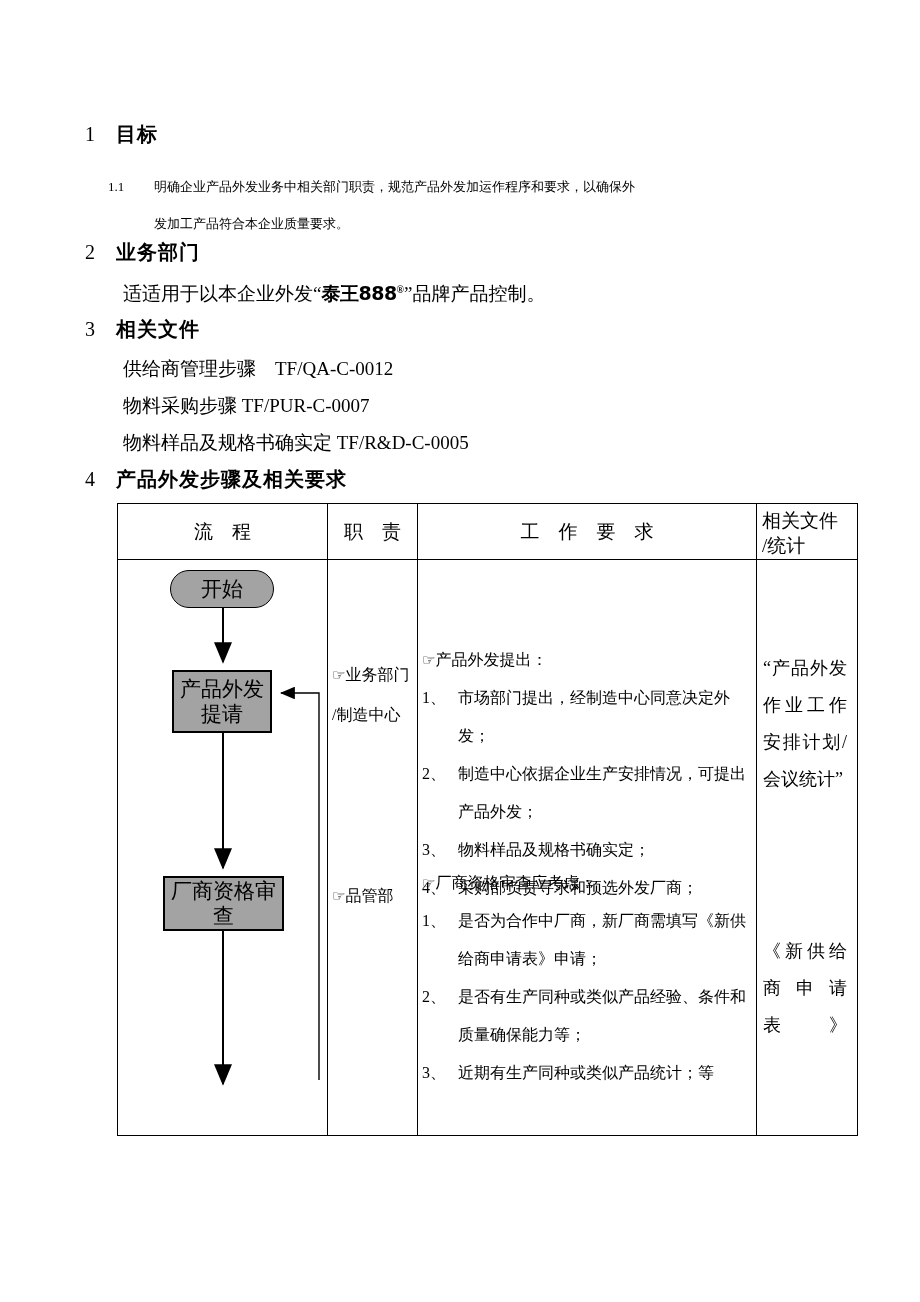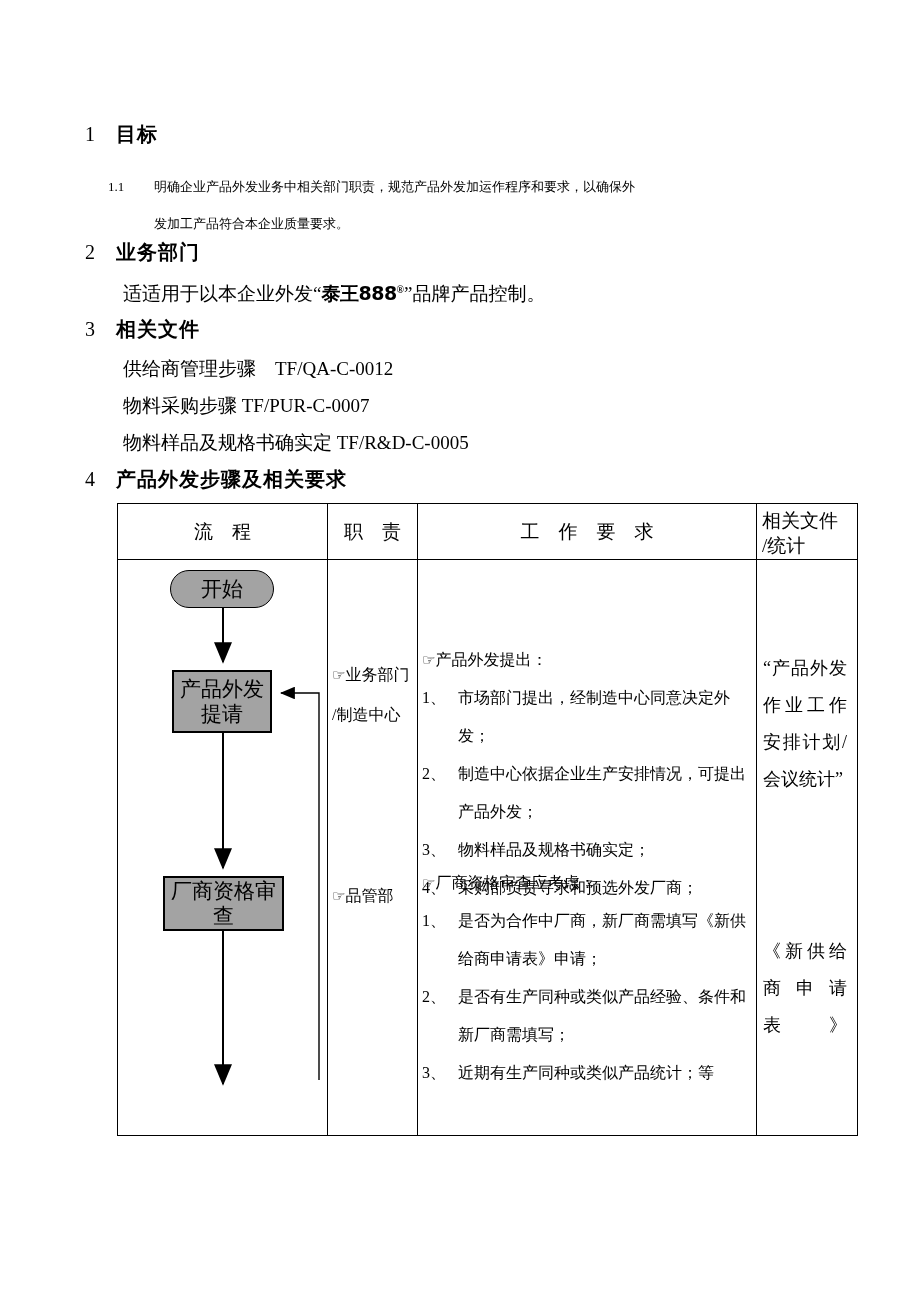--- a/index.html
+++ b/index.html
@@ -144,21 +144,21 @@
       <div class="req-block" style="top:304px;">
         <div class="req-title"><span class="pointer">☞</span><span>厂商资格审查应考虑：</span></div>
         <div class="req-item">
             <span class="it-num">1、</span>
             <span class="it-text">是否为合作中厂商，新厂商需填写《新供
 给商申请表》申请；</span>
           </div>
         <div class="req-item">
             <span class="it-num">2、</span>
             <span class="it-text">是否有生产同种或类似产品经验、条件和
-新厂商需填写；</span>
+质量确保能力等；</span>
           </div>
         <div class="req-item">
             <span class="it-num">3、</span>
             <span class="it-text">近期有生产同种或类似产品统计；等</span>
           </div>
       </div>
     </div>
 
     <div class="td last">
       <div class="rel-block" style="top:90px;">“产品外发作业工作安排计划/会议统计”</div>

